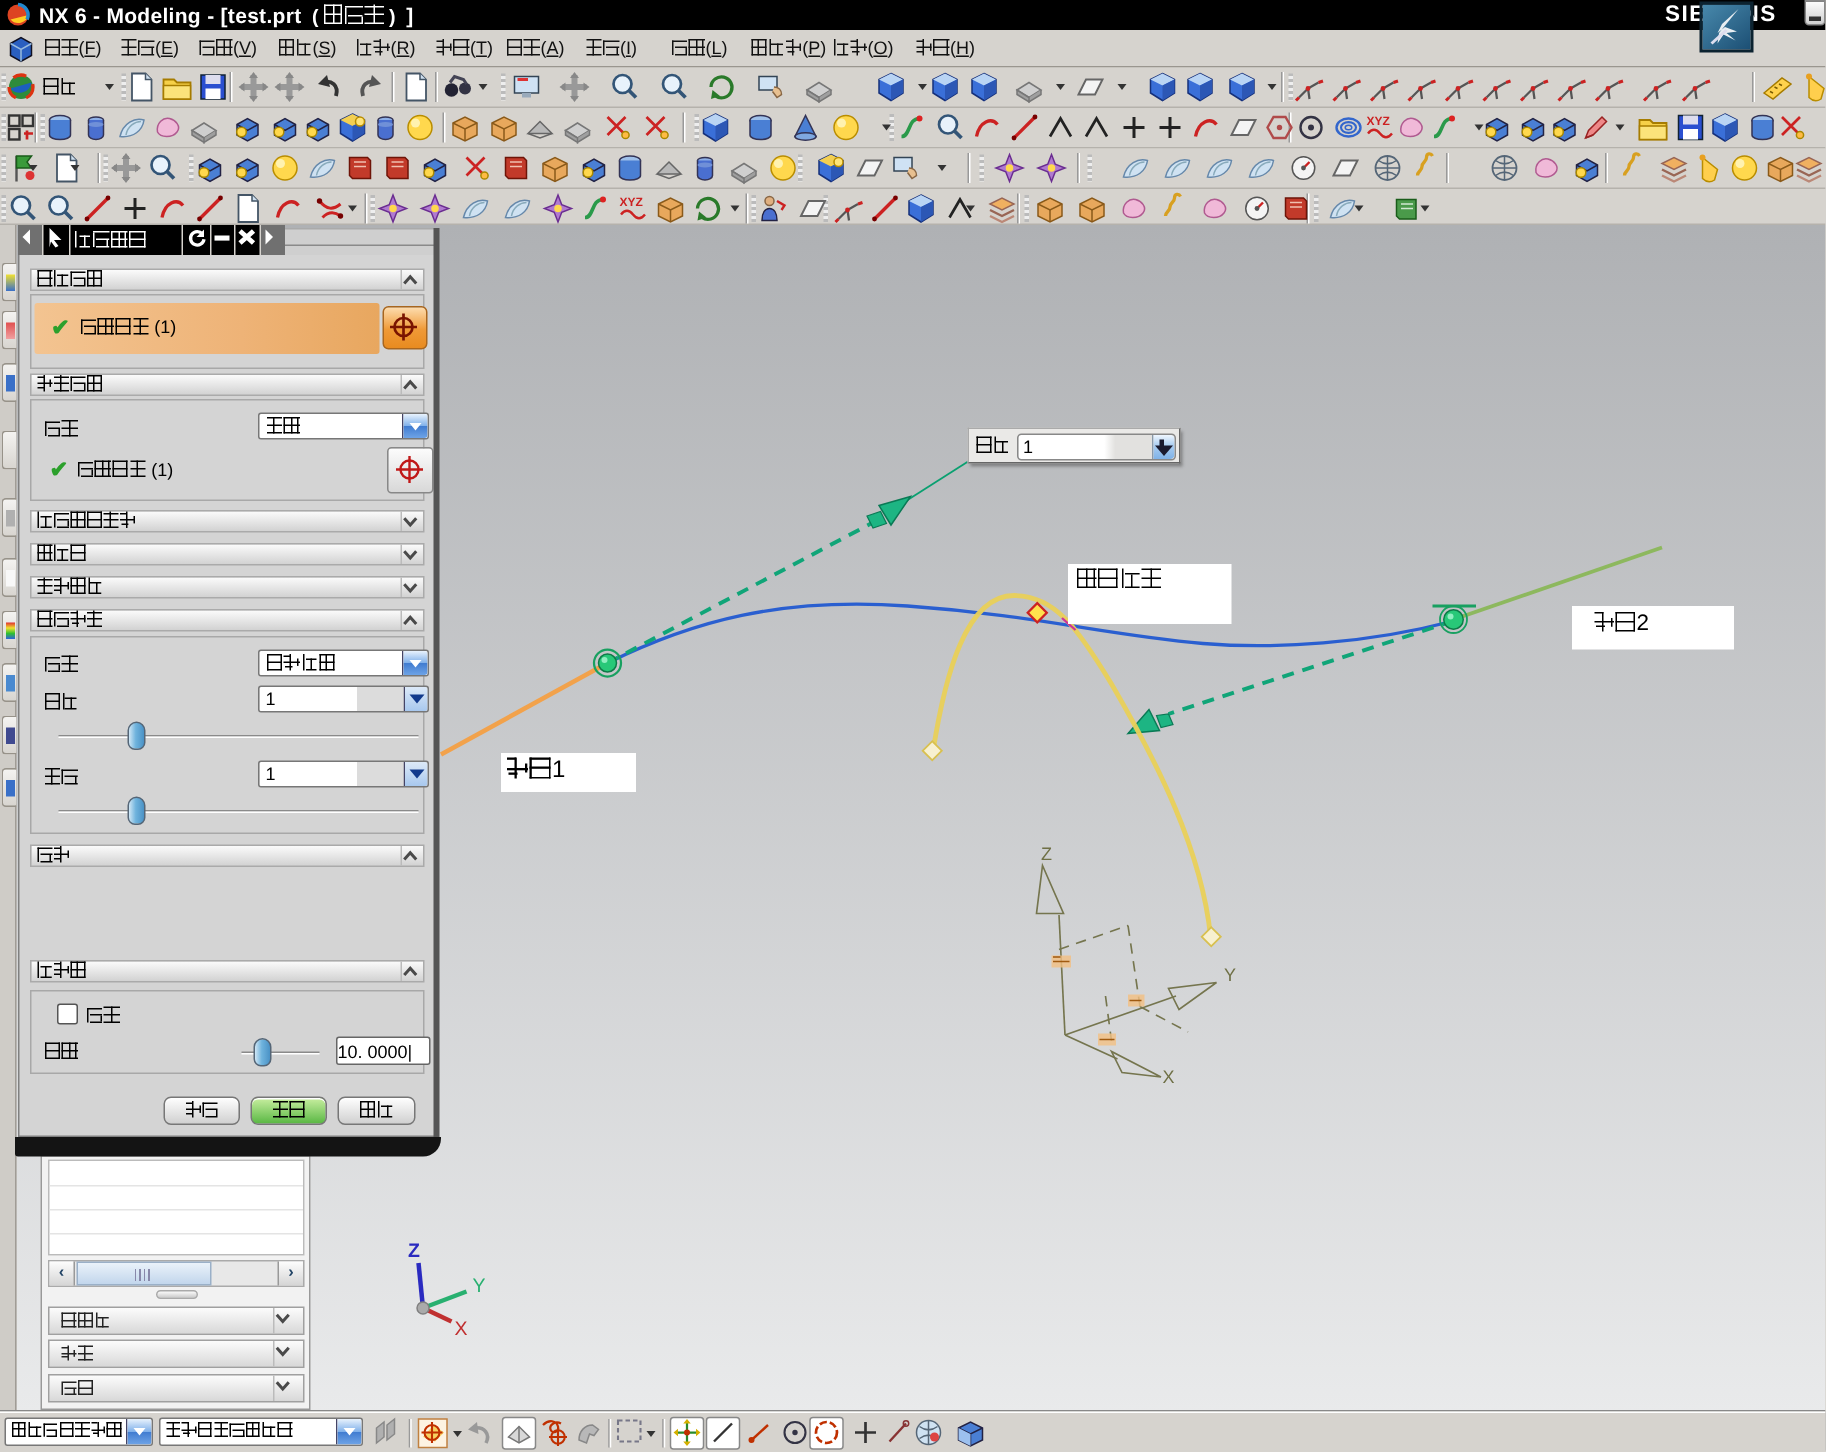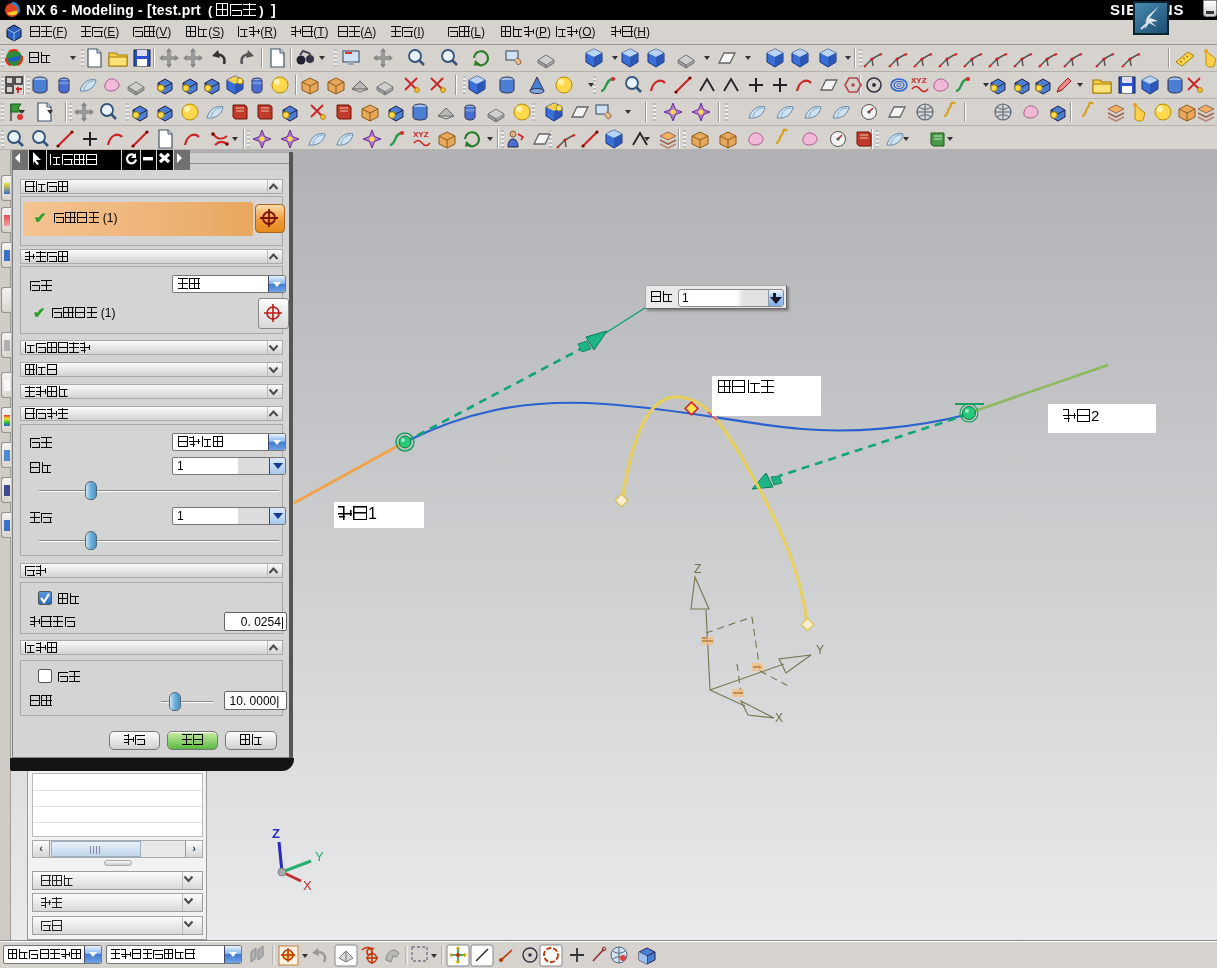--- a/index.html
+++ b/index.html
@@ -1075,42 +1075,32 @@
         <div class="spbtn"></div>
       </div>
       <div class="sld" style="left:18px;top:115px;width:240px"></div>
       <div class="sldth" style="left:64px;top:106px"></div>
     </div>
     <div class="sect" style="top:393px"><i class="k k5"></i><i class="k k6"></i><span class="chev">
         <svg width="11" height="9" style="margin-top:2px">
           <path d="M1.5 7L5.5 2.5L9.5 7" stroke="#4a4a4a" stroke-width="2" fill="none"></path>
         </svg>
       </span></div>
-    <div class="gbox" style="top:412px;height:52px">
-      <div class="chk" style="left:17px;top:8px;background:linear-gradient(#5a9ae0,#2a6ac0)">
-        <svg width="12" height="12">
-          <path d="M2 6l3 4 5-8" stroke="#fff" stroke-width="2.2" fill="none"></path>
-        </svg>
-      </div>
-      <span class="abs" style="left:36px;top:9px"><i class="k k2"></i><i class="k k4"></i></span>
-      <span class="abs" style="left:8px;top:32px"><i class="k k6"></i><i class="k k1"></i><i class="k k3"></i><i class="k k5"></i></span>
-      <div class="abs" style="left:203px;top:29px;width:63px;height:19px;background:#fff;border:1px solid #666;border-radius:2px;font-size:12px;text-align:right;padding:2px 2px 0 0">0. 0254|</div>
-    </div>
     <div class="sect" style="top:470px"><i class="k k4"></i><i class="k k6"></i><i class="k k2"></i><span class="chev">
         <svg width="11" height="9" style="margin-top:2px">
           <path d="M1.5 7L5.5 2.5L9.5 7" stroke="#4a4a4a" stroke-width="2" fill="none"></path>
         </svg>
       </span></div>
     <div class="gbox" style="top:490px;height:56px">
       <div class="chk" style="left:17px;top:8px"></div>
       <span class="abs" style="left:36px;top:9px"><i class="k k5"></i><i class="k k3"></i></span>
       <span class="abs" style="left:8px;top:33px"><i class="k k1"></i><i class="k k2"></i></span>
       <div class="sld" style="left:140px;top:40px;width:52px"></div>
       <div class="sldth" style="left:148px;top:31px"></div>
-      <div class="abs" style="left:203px;top:30px;width:63px;height:19px;background:#fff;border:1px solid #666;border-radius:2px;font-size:12px;text-align:center;padding:2px 2px 0 0">10. 0000|</div>
+      <div class="abs" style="left:203px;top:30px;width:63px;height:19px;background:#fff;border:1px solid #666;border-radius:2px;font-size:12px;text-align:left;padding:2px 2px 0 0">10. 0000|</div>
     </div>
     <div class="btn" style="left:96px;top:561px;width:51px"><i class="k k6"></i><i class="k k5"></i></div>
     <div class="btn" style="left:154px;top:561px;width:51px;background:linear-gradient(#c8eea0,#5ab844)"><i class="k k3"></i><i class="k k1"></i></div>
     <div class="btn" style="left:212px;top:561px;width:52px"><i class="k k2"></i><i class="k k4"></i></div>
   </div>
 <div class="abs" style="left:10px;top:758px;width:284px;height:13px;background:#141414;border-radius:0 0 12px 2px;z-index:2"></div>
 <div class="abs" style="left:289px;top:152px;width:4px;height:606px;background:#555;z-index:1"></div>
 <div class="abs" style="left:27px;top:770px;width:180px;height:170px;background:#f2f2f2;border:1px solid #999;z-index:1">
     <div class="abs" style="left:4px;top:2px;width:171px;height:64px;background:#fff;border:1px solid #bbb">
       <div class="abs" style="left:0;top:16px;width:100%;height:1px;background:#e4e4e4"></div>

